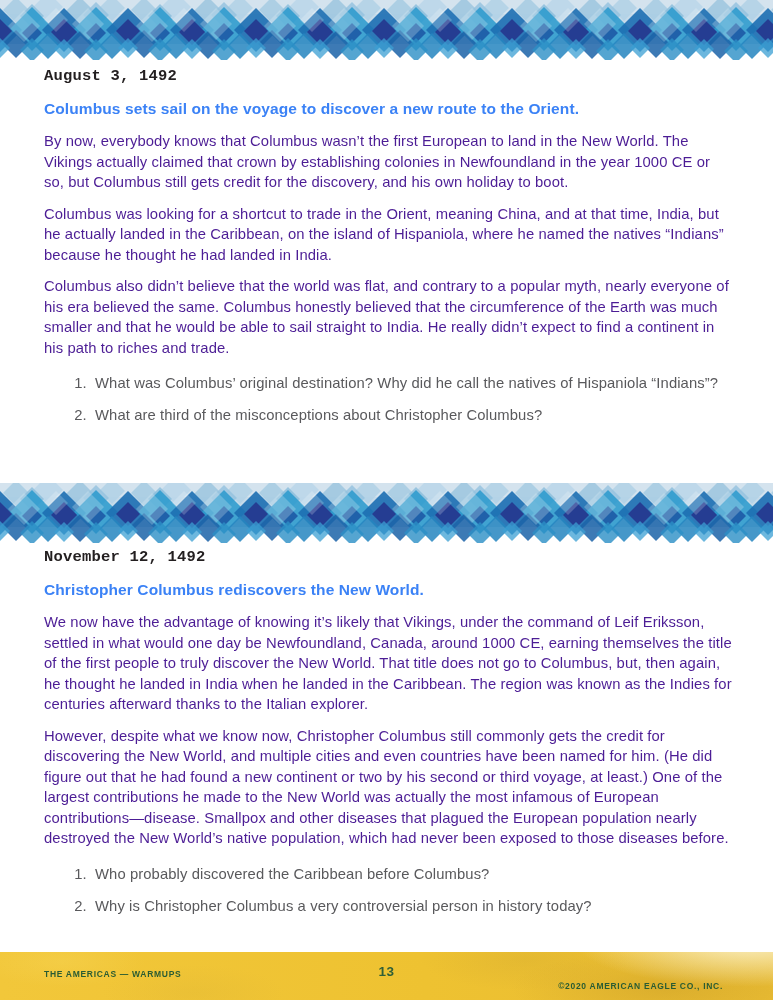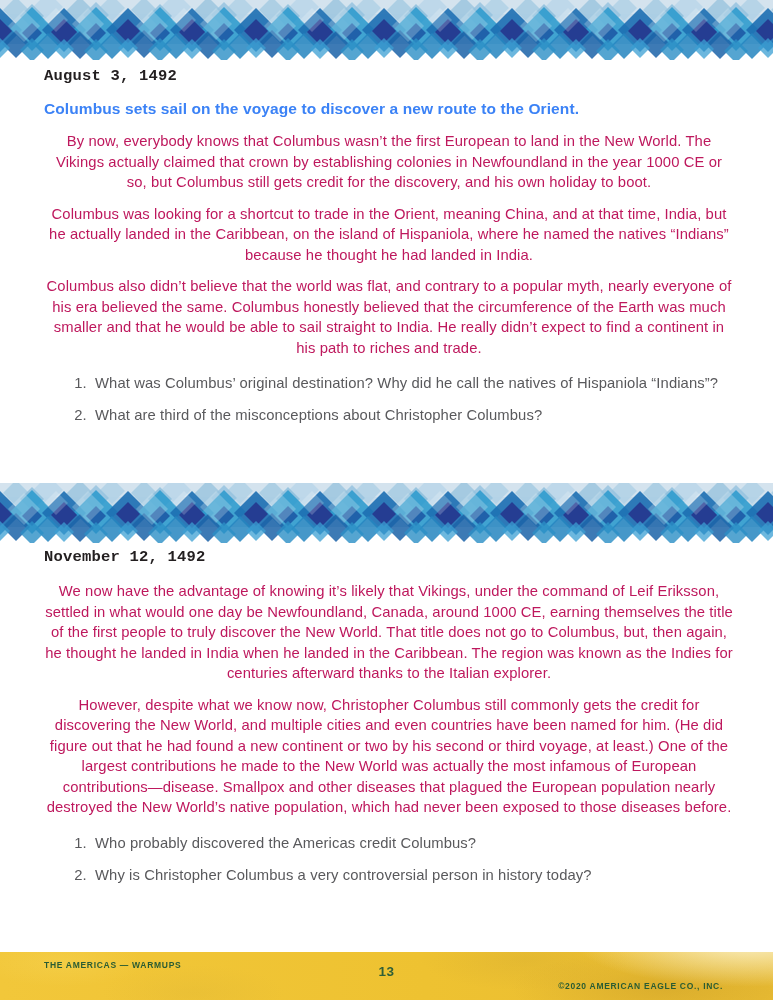--- a/index.html
+++ b/index.html
@@ -22,42 +22,42 @@
   .section-2 { top:548px; }
   .date-heading {
     font-size:15.5px; font-weight:700; color:#231f20;
     letter-spacing:.2px; margin-bottom:15px;font-family:Liberation Mono, monospace;
   }
   .section-title {
     font-size:15.5px; font-weight:700; color:#3b82f6;
     letter-spacing:.1px; margin-bottom:13px;
   }
   .body-para {
-    font-size:14.8px; line-height:20.5px; color:#be185d;
-    margin-bottom:11px; letter-spacing:.1px;text-align:center;
+    font-size:14.8px; line-height:20.5px; color:#4c1d95;
+    margin-bottom:11px; letter-spacing:.1px;
   }
   ol.questions {
     margin-top:15px; padding-left:47px; color:#59595c;
   }
   ol.questions li {
     font-size:14.8px; line-height:20.5px; letter-spacing:.1px;
     margin-bottom:11.5px; padding-left:4px;
   }
   .footer {
     position:absolute; left:0; top:952px; width:773px; height:48px;
     background:
       radial-gradient(ellipse 280px 70px at 97% -18%, rgba(250,240,200,.95), rgba(250,240,200,0) 62%),
       radial-gradient(ellipse 220px 55px at 86% 75%, rgba(193,148,36,.38), rgba(193,148,36,0) 70%),
       radial-gradient(ellipse 150px 45px at 68% 15%, rgba(208,168,48,.30), rgba(208,168,48,0) 70%),
       radial-gradient(ellipse 130px 40px at 25% 85%, rgba(215,176,52,.22), rgba(215,176,52,0) 70%),
       radial-gradient(ellipse 120px 36px at 8% 20%, rgba(248,216,92,.35), rgba(248,216,92,0) 70%),
       linear-gradient(90deg, #f2c73a 0%, #eec231 55%, #e9bc33 100%);
   }
   .footer-left {
-    position:absolute; left:44px; top:8px;
+    position:absolute; left:44px; top:17px;
     font-size:8.5px; font-weight:700; letter-spacing:.7px;
     color:#2a5c33;
   }
   .footer-page {
     position:absolute; left:0; right:0; top:12px; text-align:center;
     font-size:13.5px; font-weight:700; color:#2f5f38; letter-spacing:.5px;
   }
   .footer-right {
     position:absolute; right:50px; top:29px;
     font-size:8.5px; font-weight:700; letter-spacing:.7px;
@@ -128,24 +128,25 @@
       <li>What are third of the misconceptions about Christopher Columbus?</li>
     </ol>
   </div>
 
   <svg class="banner banner-mid">
     <rect width="773" height="60" fill="url(#geo)"></rect>
   </svg>
 
   <div class="section section-2">
     <div class="date-heading">November 12, 1492</div>
+    <div class="section-title">Christopher Columbus rediscovers the New World.</div>
     <p class="body-para">We now have the advantage of knowing it’s likely that Vikings, under the command of Leif Eriksson, settled in what would one day be Newfoundland, Canada, around 1000 CE, earning themselves the title of the first people to truly discover the New World. That title does not go to Columbus, but, then again, he thought he landed in India when he landed in the Caribbean. The region was known as the Indies for centuries afterward thanks to the Italian explorer.</p>
     <p class="body-para">However, despite what we know now, Christopher Columbus still commonly gets the credit for discovering the New World, and multiple cities and even countries have been named for him. (He did figure out that he had found a new continent or two by his second or third voyage, at least.) One of the largest contributions he made to the New World was actually the most infamous of European contributions—disease. Smallpox and other diseases that plagued the European population nearly destroyed the New World’s native population, which had never been exposed to those diseases before.</p>
     <ol class="questions">
-      <li>Who probably discovered the Americas credit Columbus?</li>
+      <li>Who probably discovered the Caribbean before Columbus?</li>
       <li>Why is Christopher Columbus a very controversial person in history today?</li>
     </ol>
   </div>
 
   <div class="footer">
     <div class="footer-left">THE AMERICAS — WARMUPS</div>
     <div class="footer-page">13</div>
     <div class="footer-right">©2020 AMERICAN EAGLE CO., INC.</div>
   </div>
 

